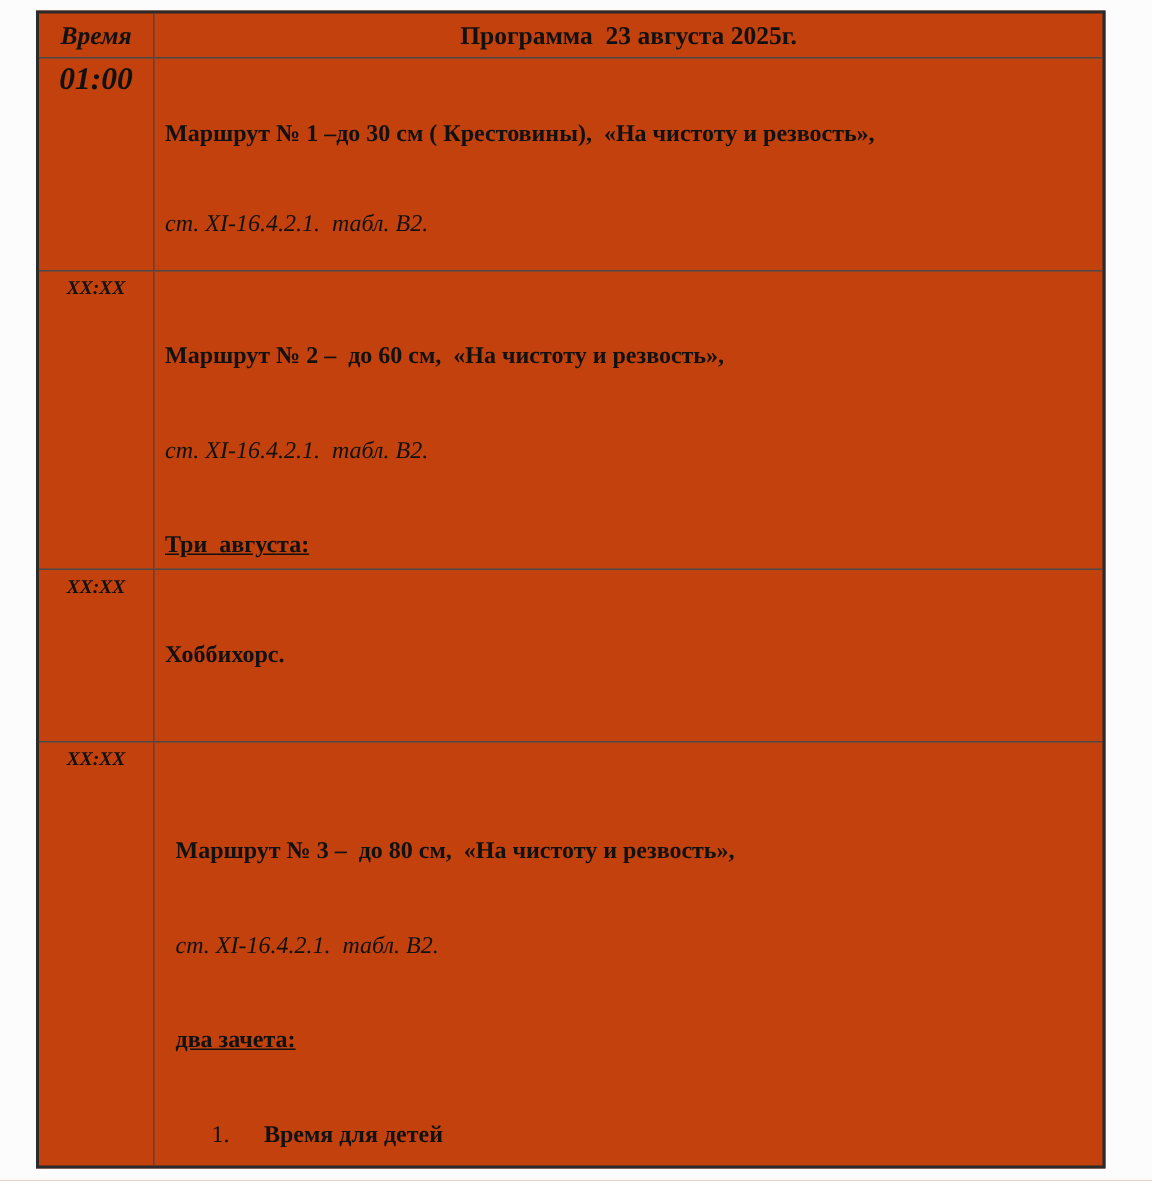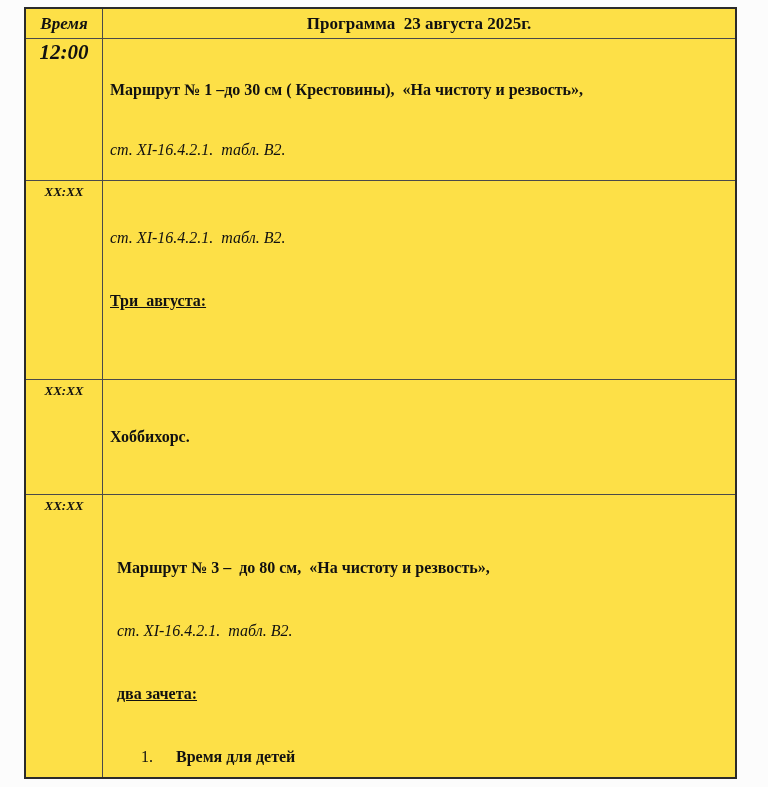--- a/index.html
+++ b/index.html
@@ -8,21 +8,21 @@
     background: #fcfcfc;
     font-family: "Liberation Serif", "DejaVu Serif", serif;
     color: #111;
     overflow: hidden;
   }
   .schedule-table {
     position: absolute;
     left: 24px; top: 7px;
     width: 713px; height: 772px;
     border: 2px solid #2b2b2b;
-    background: #fde047;
+    background: #c2410c;
     display: flex;
     flex-direction: column;
   }
   .row {
     display: flex;
     border-bottom: 1px solid #4a4a4a;
     overflow: hidden;
   }
   .row:last-child { border-bottom: none; flex: 1; }
   .row-header { height: 30px; }
@@ -76,35 +76,36 @@
 <body>
 
 <div class="schedule-table">
 
   <div class="row row-header">
     <div class="time-cell header-time-cell">Время</div>
     <div class="header-program-cell">Программа  23 августа 2025г.</div>
   </div>
 
   <div class="row row-1">
-    <div class="time-cell time-big">12:00</div>
+    <div class="time-cell time-big">01:00</div>
     <div class="content-cell content-1">
       <div class="t-title">Маршрут № 1 –до 30 см ( Крестовины),  «На чистоту и резвость»,</div>
       <div class="t-reg">ст. XI-16.4.2.1.  табл. В2.</div>
       
       
       
       
       
     </div>
   </div>
 
   <div class="row row-2">
     <div class="time-cell time-xx">XX:XX</div>
     <div class="content-cell content-2">
+      <div class="t-title">Маршрут № 2 –  до 60 см,  «На чистоту и резвость»,</div>
       <div class="t-reg">ст. XI-16.4.2.1.  табл. В2.</div>
       <div class="t-heading">Три  августа:</div>
       
       
       
       
       
       
     </div>
   </div>

